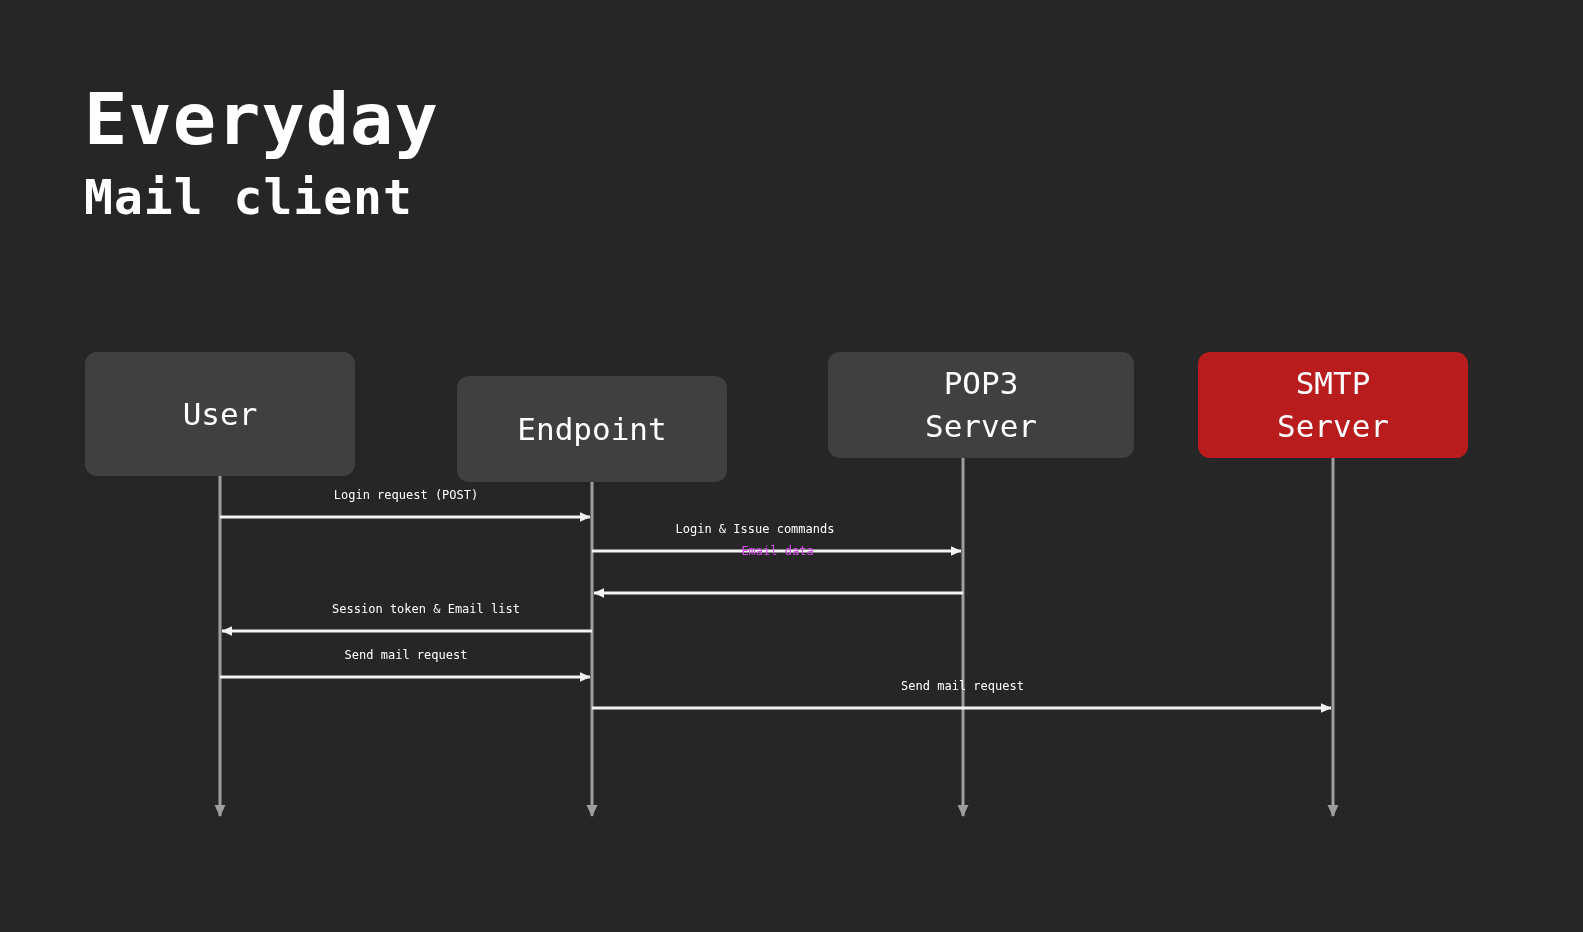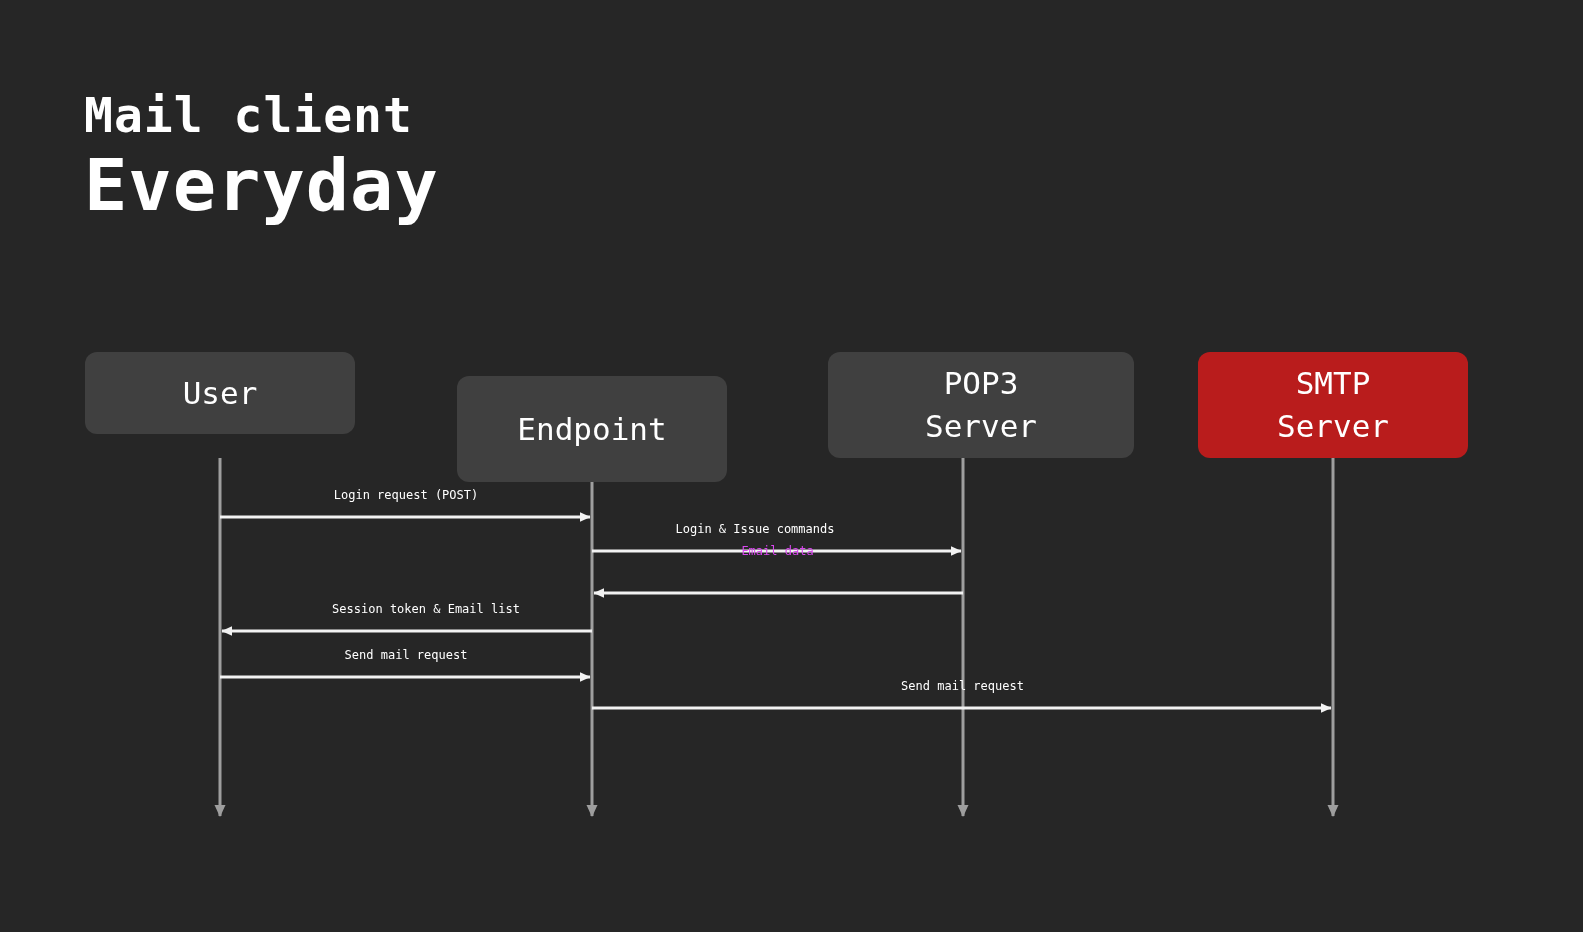--- a/index.html
+++ b/index.html
@@ -70,22 +70,22 @@
     transform: translateX(-50%);
     text-align: center;
   }
 </style>
 </head>
 <body>
 
 <div id="page">
 
   <div id="title-block">
+    <div id="diagram-title">Everyday</div>
     <div id="diagram-subtitle">Mail client</div>
-    <div id="diagram-title">Everyday</div>
   </div>
 
   <svg id="sequence-canvas" viewBox="0 0 1583 932" xmlns="http://www.w3.org/2000/svg">
     <defs>
       <marker id="arrow-white-right" markerWidth="11" markerHeight="11" refX="10" refY="5.5" orient="auto" markerUnits="userSpaceOnUse">
         <path d="M0,0.8 L10.5,5.5 L0,10.2 Z" fill="#f2f2f2"></path>
       </marker>
       <marker id="arrow-white-left" markerWidth="11" markerHeight="11" refX="10" refY="5.5" orient="auto" markerUnits="userSpaceOnUse">
         <path d="M0,0.8 L10.5,5.5 L0,10.2 Z" fill="#f2f2f2"></path>
       </marker>
@@ -104,21 +104,21 @@
         <line x1="220" y1="517" x2="590" y2="517" stroke="#f2f2f2" stroke-width="3" marker-end="url(#arrow-white-right)"></line>
         <line x1="592" y1="551" x2="961" y2="551" stroke="#f2f2f2" stroke-width="3" marker-end="url(#arrow-white-right)"></line>
         <line x1="963" y1="593" x2="594" y2="593" stroke="#f2f2f2" stroke-width="3" marker-end="url(#arrow-white-left)"></line>
         <line x1="592" y1="631" x2="222" y2="631" stroke="#f2f2f2" stroke-width="3" marker-end="url(#arrow-white-left)"></line>
         <line x1="220" y1="677" x2="590" y2="677" stroke="#f2f2f2" stroke-width="3" marker-end="url(#arrow-white-right)"></line>
         <line x1="592" y1="708" x2="1331" y2="708" stroke="#f2f2f2" stroke-width="3" marker-end="url(#arrow-white-right)"></line>
       </g>
   </svg>
 
   <div id="actors-layer">
-      <div class="actor-box" style="left: 85px; top: 352px; width: 270px; height: 82px; background: rgb(64, 64, 64);"><span>User</span></div>
+      <div class="actor-box" style="left: 85px; top: 352px; width: 270px; height: 124px; background: rgb(64, 64, 64);"><span>User</span></div>
       <div class="actor-box" style="left: 457px; top: 352px; width: 270px; height: 106px; background: rgb(64, 64, 64); margin-top: 24px;"><span>Endpoint</span></div>
       <div class="actor-box" style="left: 828px; top: 352px; width: 306px; height: 106px; background: #404040;"><span>POP3
 Server</span></div>
       <div class="actor-box" style="left: 1198px; top: 352px; width: 270px; height: 106px; background: #b91c1c;"><span>SMTP
 Server</span></div>
     </div>
   <div id="labels-layer">
       <div class="msg-label" style="left: 406px; top: 484px; color: rgb(255, 255, 255);">Login request (POST)</div>
       <div class="msg-label" style="left: 755px; top: 518px; color: rgb(255, 255, 255);">Login &amp; Issue commands</div>
       <div class="msg-label" style="left: 777.5px; top: 540px; color: #d946ef;">Email data</div>

